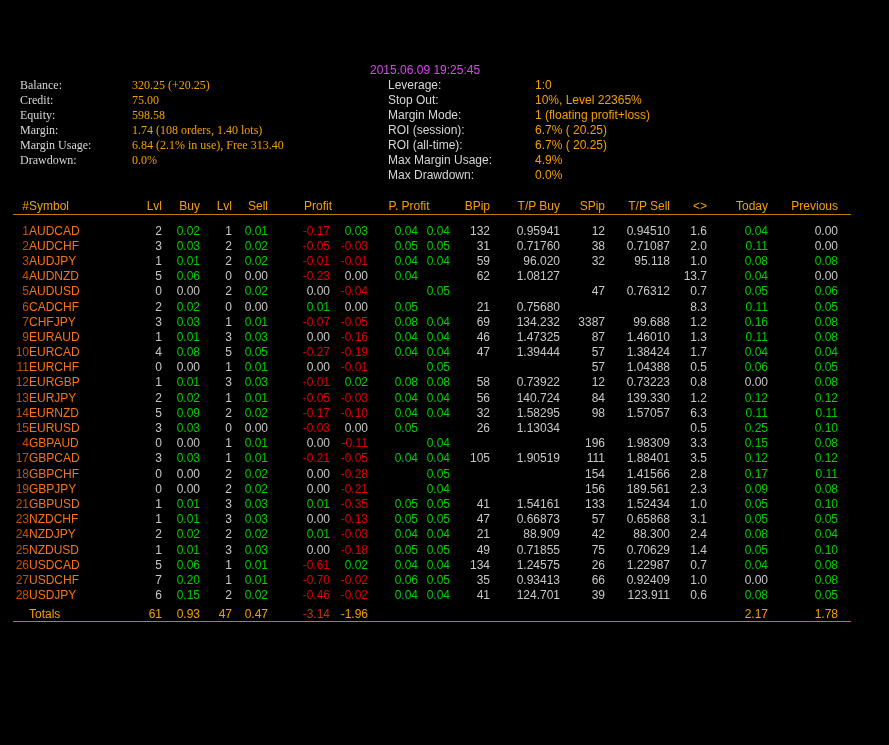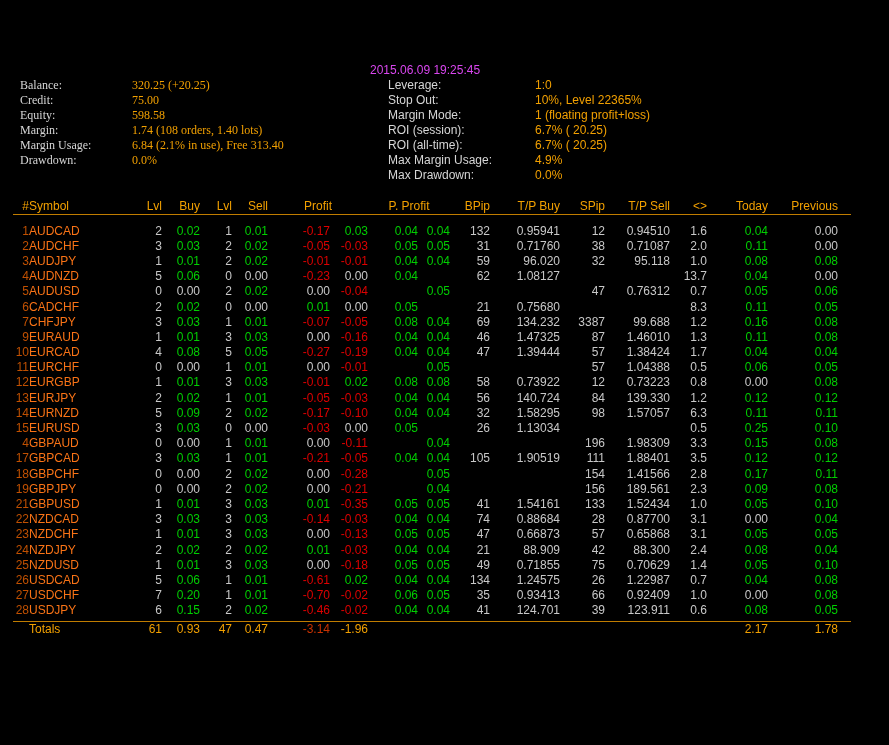--- a/index.html
+++ b/index.html
@@ -503,39 +503,20 @@
           <td class="al-r c-g">0.05</td>
           <td class="al-r c-n">41</td>
           <td class="al-r c-n">1.54161</td>
           <td class="al-r c-n">133</td>
           <td class="al-r c-n">1.52434</td>
           <td class="al-r c-n">1.0</td>
           <td class="al-r c-g">0.05</td>
           <td class="al-r c-g pad-prev">0.10</td>
         </tr>
         <tr class="datarow">
-          <td class="al-r num">22</td>
-          <td class="al-l sym">NZDCAD</td>
-          <td class="al-r c-n">3</td>
-          <td class="al-r c-g">0.03</td>
-          <td class="al-r c-n">3</td>
-          <td class="al-r c-g">0.03</td>
-          <td class="al-r c-r">-0.14</td>
-          <td class="al-r c-r">-0.03</td>
-          <td class="al-r c-g">0.04</td>
-          <td class="al-r c-g">0.04</td>
-          <td class="al-r c-n">74</td>
-          <td class="al-r c-n">0.88684</td>
-          <td class="al-r c-n">28</td>
-          <td class="al-r c-n">0.87700</td>
-          <td class="al-r c-n">3.1</td>
-          <td class="al-r c-n">0.00</td>
-          <td class="al-r c-g pad-prev">0.04</td>
-        </tr>
-        <tr class="datarow">
           <td class="al-r num">23</td>
           <td class="al-l sym">NZDCHF</td>
           <td class="al-r c-n">1</td>
           <td class="al-r c-g">0.01</td>
           <td class="al-r c-n">3</td>
           <td class="al-r c-g">0.03</td>
           <td class="al-r c-n">0.00</td>
           <td class="al-r c-r">-0.13</td>
           <td class="al-r c-g">0.05</td>
           <td class="al-r c-g">0.05</td>

